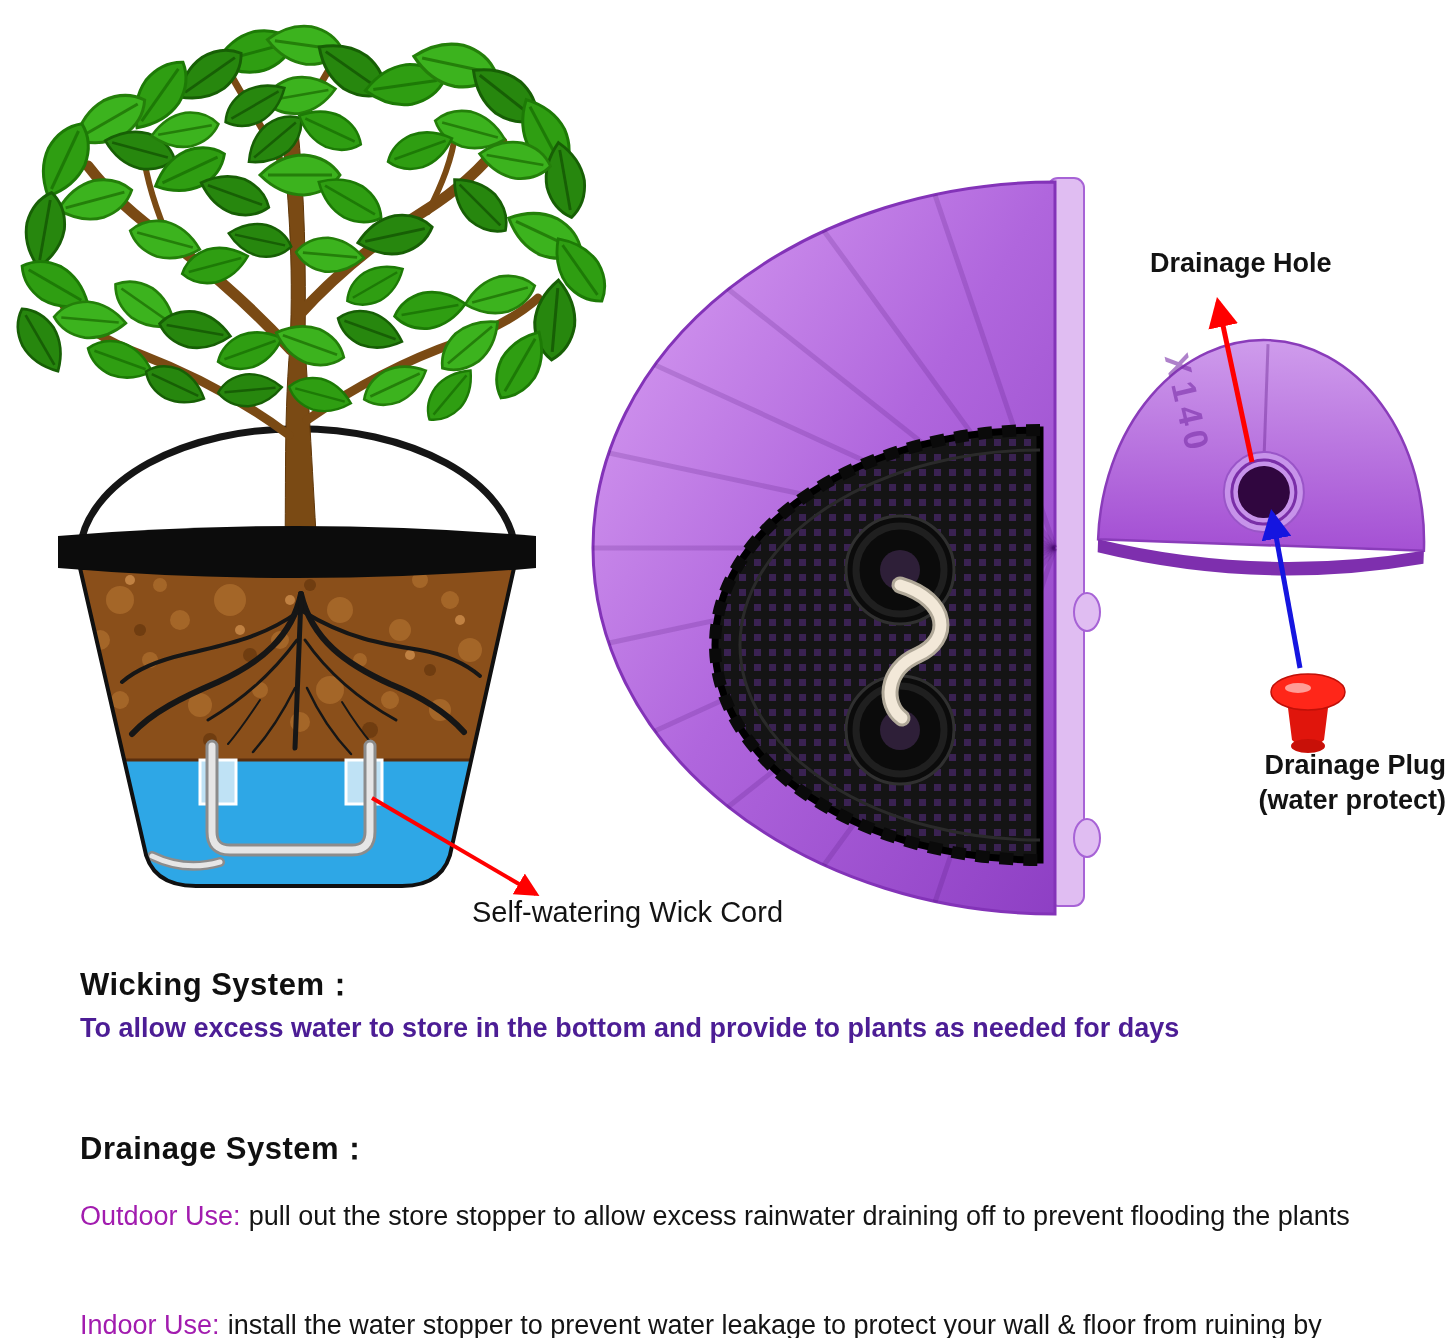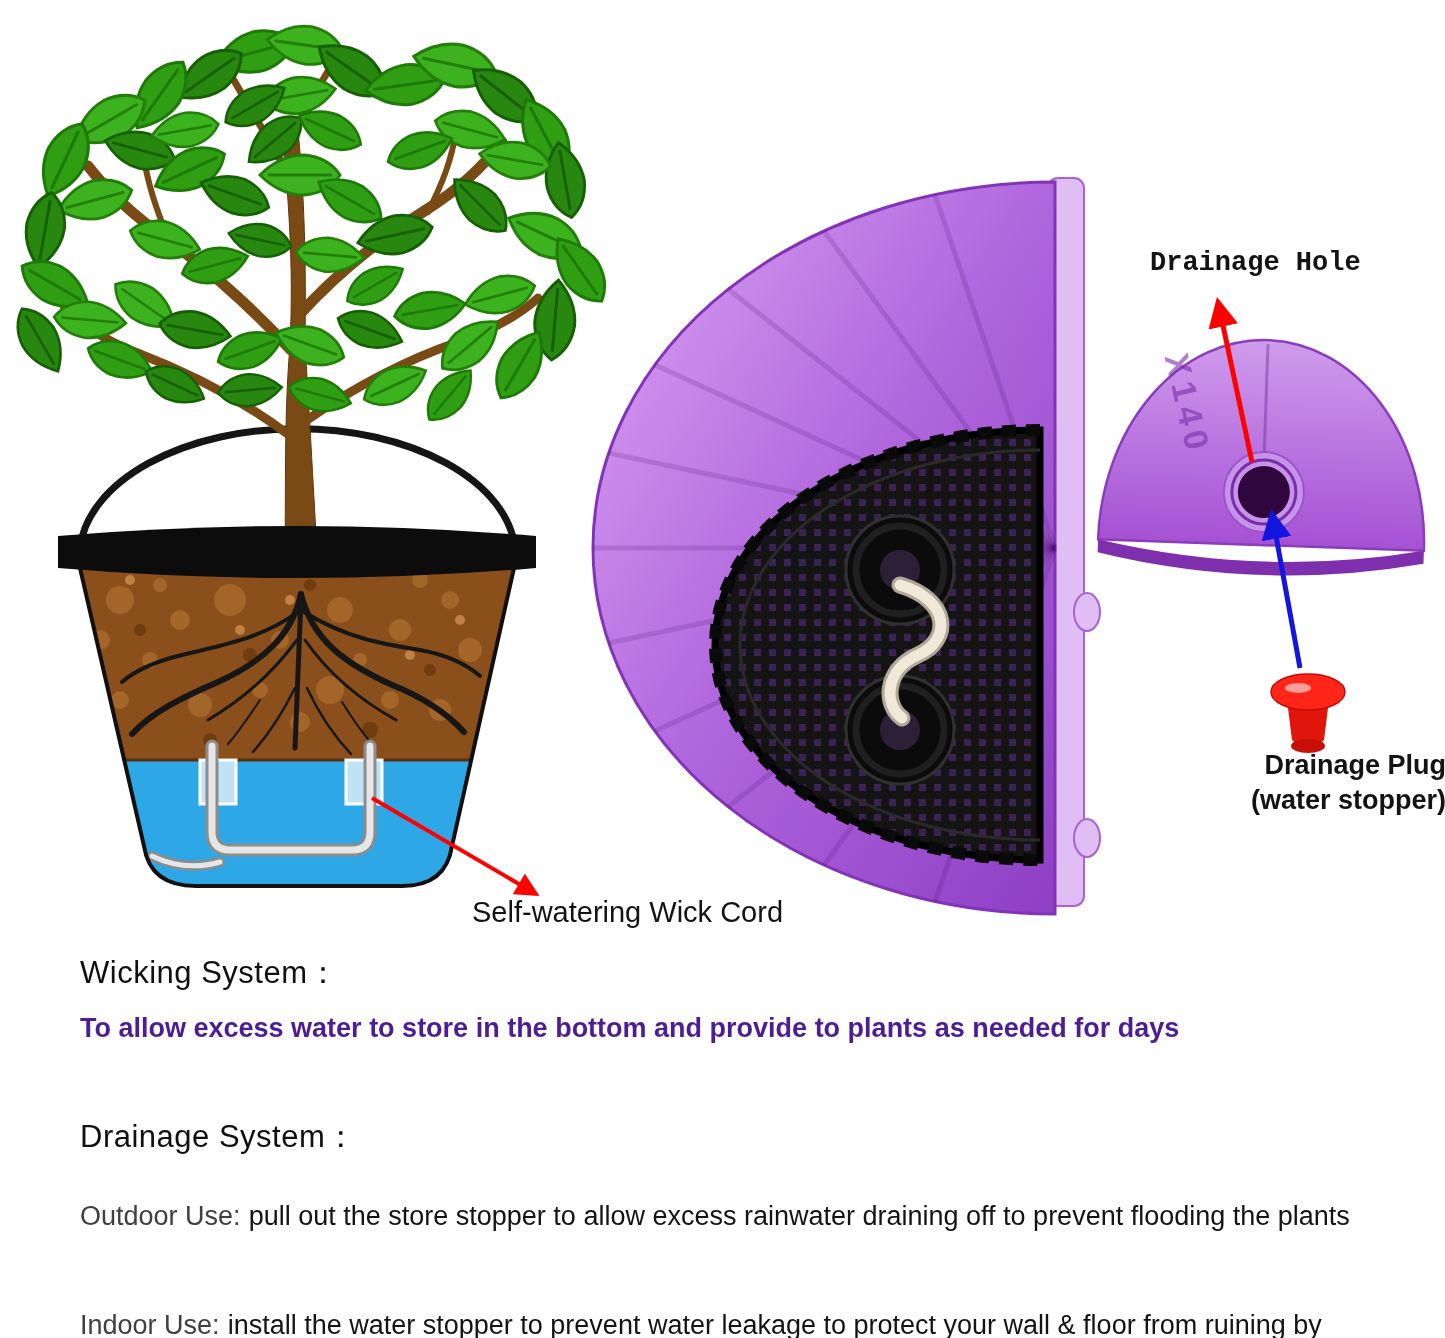--- a/index.html
+++ b/index.html
@@ -6,30 +6,30 @@
   .canvas{
     position:relative;
     width:1445px;height:1338px;
     background:#ffffff;
     font-family:"Liberation Sans", sans-serif;
     overflow:hidden;
   }
   .art{position:absolute;left:0;top:0;width:1445px;height:1338px;}
   .lbl{position:absolute;color:#131313;}
   .lbl-wick{left:452px;top:896px;font-size:29px;margin-left:20px;}
-  .lbl-hole{left:1150px;top:248px;font-size:27px;font-weight:bold;font-family:Liberation Mono, monospace;}
+  .lbl-hole{left:1150px;top:248px;font-size:27px;font-weight:bold;}
   .lbl-plug{left:1196px;top:748px;width:250px;text-align:right;font-size:27px;font-weight:bold;line-height:1.3;}
-  .title{position:absolute;left:80px;font-size:31px;font-weight:normal;color:#101010;letter-spacing:0.5px;}
+  .title{position:absolute;left:80px;font-size:31px;font-weight:bold;color:#101010;letter-spacing:0.5px;margin-top:12px;}
   .title-wicking{top:952px;}
   .title-drainage{top:1116px;text-align:center;}
   .body-bold{position:absolute;left:80px;top:1013px;width:1330px;font-size:27px;font-weight:bold;color:#4c1d95;}
   .para{position:absolute;left:80px;width:1300px;font-size:27px;color:#141414;line-height:1.3;}
   .para-outdoor{top:1172px;}
   .para-indoor{top:1281px;}
-  .blue{color:#404040;margin-right:0.3em;}
+  .blue{color:#a21caf;margin-right:0.3em;}
 </style>
 </head>
 <body>
 
 <div class="canvas">
 
   <svg class="art" viewBox="0 0 1445 1338">
     <defs>
       <g id="lfA">
         <path d="M-20,0 Q-10,-10 2,-10 Q14,-9 20,0 Q14,9 2,10 Q-10,10 -20,0 Z" fill="#2f9e12" stroke="#1d7a06" stroke-width="1.5"></path>
@@ -281,21 +281,21 @@
         <ellipse cx="1308" cy="692" rx="37" ry="18" fill="#ff2619" stroke="#c01008" stroke-width="1.5"></ellipse>
         <ellipse cx="1298" cy="688" rx="13" ry="5" fill="rgba(255,255,255,0.55)"></ellipse>
       </g>
     </g>
   </svg>
 
   <div class="lbl lbl-wick">Self-watering Wick Cord</div>
   <div class="lbl lbl-hole">Drainage Hole</div>
   <div class="lbl lbl-plug">
     <div>Drainage Plug</div>
-    <div>(water stopper)</div>
+    <div>(water protect)</div>
   </div>
 
   <div class="title title-wicking">Wicking System：</div>
   <div class="body-bold">To allow excess water to store in the bottom and provide to plants as needed for days</div>
 
   <div class="title title-drainage">Drainage System：</div>
 
   <p class="para para-outdoor">
     <span class="blue">Outdoor Use:</span><span>pull out the store stopper to allow excess rainwater draining off to prevent flooding the plants</span>
   </p>

